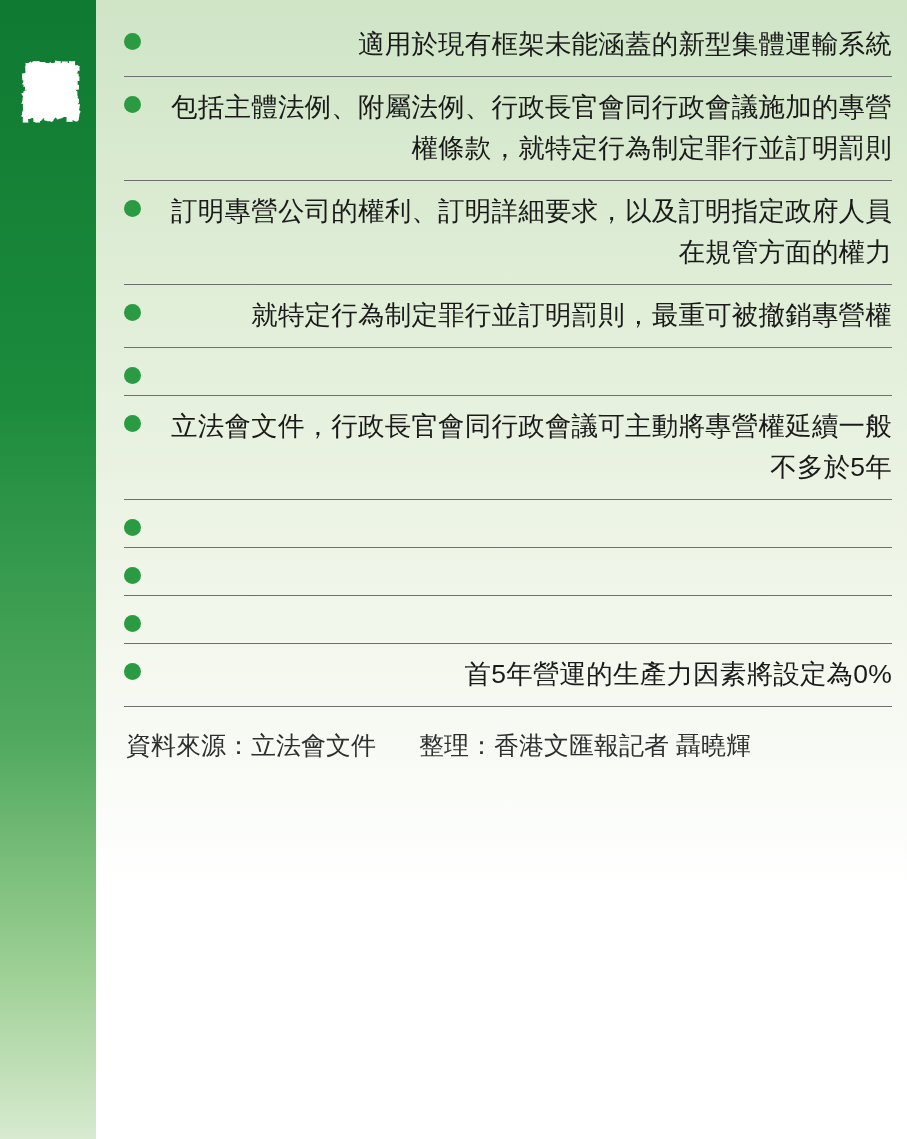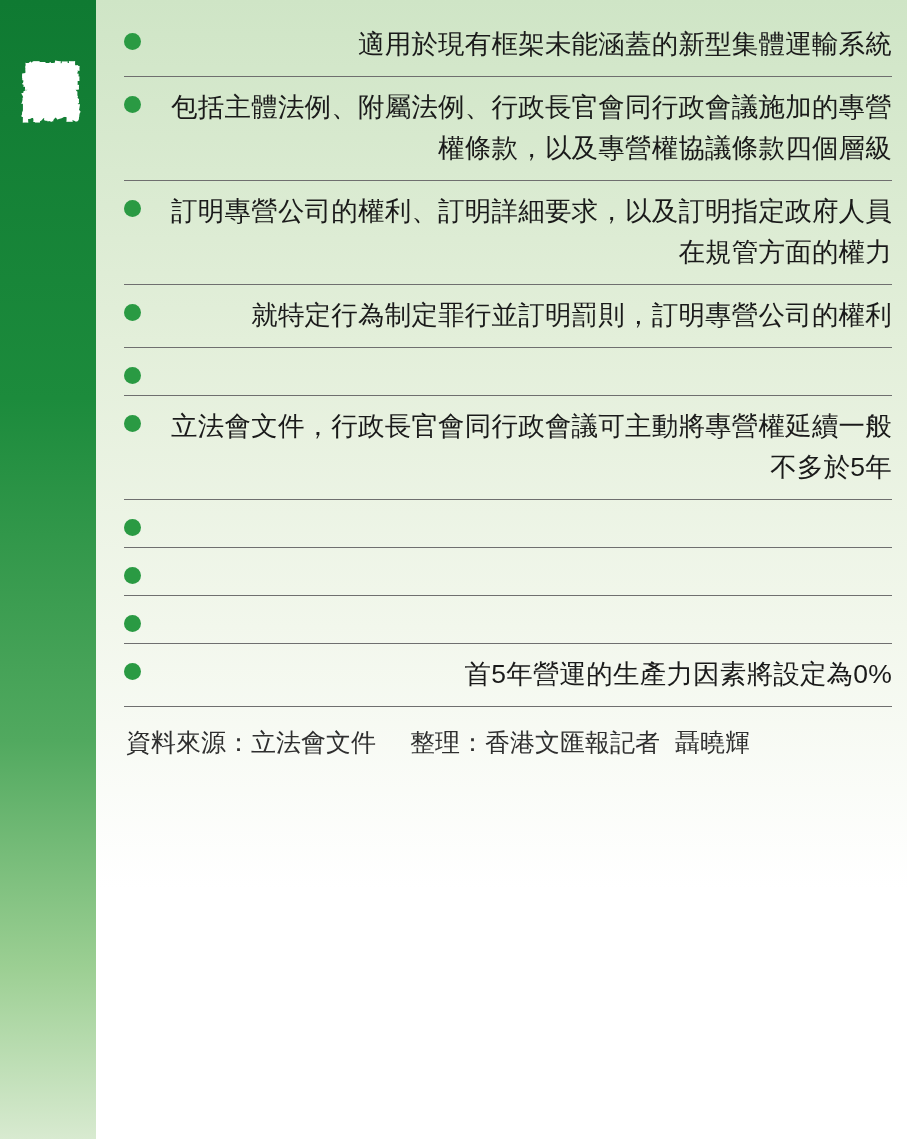--- a/index.html
+++ b/index.html
@@ -94,23 +94,23 @@
     font-family: "Liberation Sans", sans-serif;
     letter-spacing: 0.2px;
     word-break: break-all;
   }
   .source {
     position: relative;
     padding: 20px 0 0 2px;
     font-size: 25px;
     line-height: 36px;
     color: #2f2f2f;
-    font-family: Liberation Mono, monospace;
+    font-family: Liberation Sans, sans-serif;
     display: flex;
-    gap: 34px;
+    gap: 43px;
   }
   .source span {
     white-space: nowrap;
   }
 </style>
 </head>
 <body>
 
 <div class="infographic">
   <div class="bg-gradient"></div>
@@ -122,31 +122,31 @@
   <div class="content">
     <div class="rows">
 
       <div class="row">
         <span class="bullet"></span>
         <span class="row-text">適用於現有框架未能涵蓋的新型集體運輸系統</span>
       </div>
 
       <div class="row">
         <span class="bullet"></span>
-        <span class="row-text">包括主體法例、附屬法例、行政長官會同行政會議施加的專營權條款，以及專營權協議條款四個層級</span>
+        <span class="row-text">包括主體法例、附屬法例、行政長官會同行政會議施加的專營權條款，就特定行為制定罪行並訂明罰則</span>
       </div>
 
       <div class="row">
         <span class="bullet"></span>
         <span class="row-text">訂明專營公司的權利、訂明詳細要求，以及訂明指定政府人員在規管方面的權力</span>
       </div>
 
       <div class="row">
         <span class="bullet"></span>
-        <span class="row-text">就特定行為制定罪行並訂明罰則，訂明專營公司的權利</span>
+        <span class="row-text">就特定行為制定罪行並訂明罰則，最重可被撤銷專營權</span>
       </div>
 
       <div class="row">
         <span class="bullet"></span>
       </div>
 
       <div class="row">
         <span class="bullet"></span>
         <span class="row-text">立法會文件，行政長官會同行政會議可主動將專營權延續一般不多於5年</span>
       </div>

